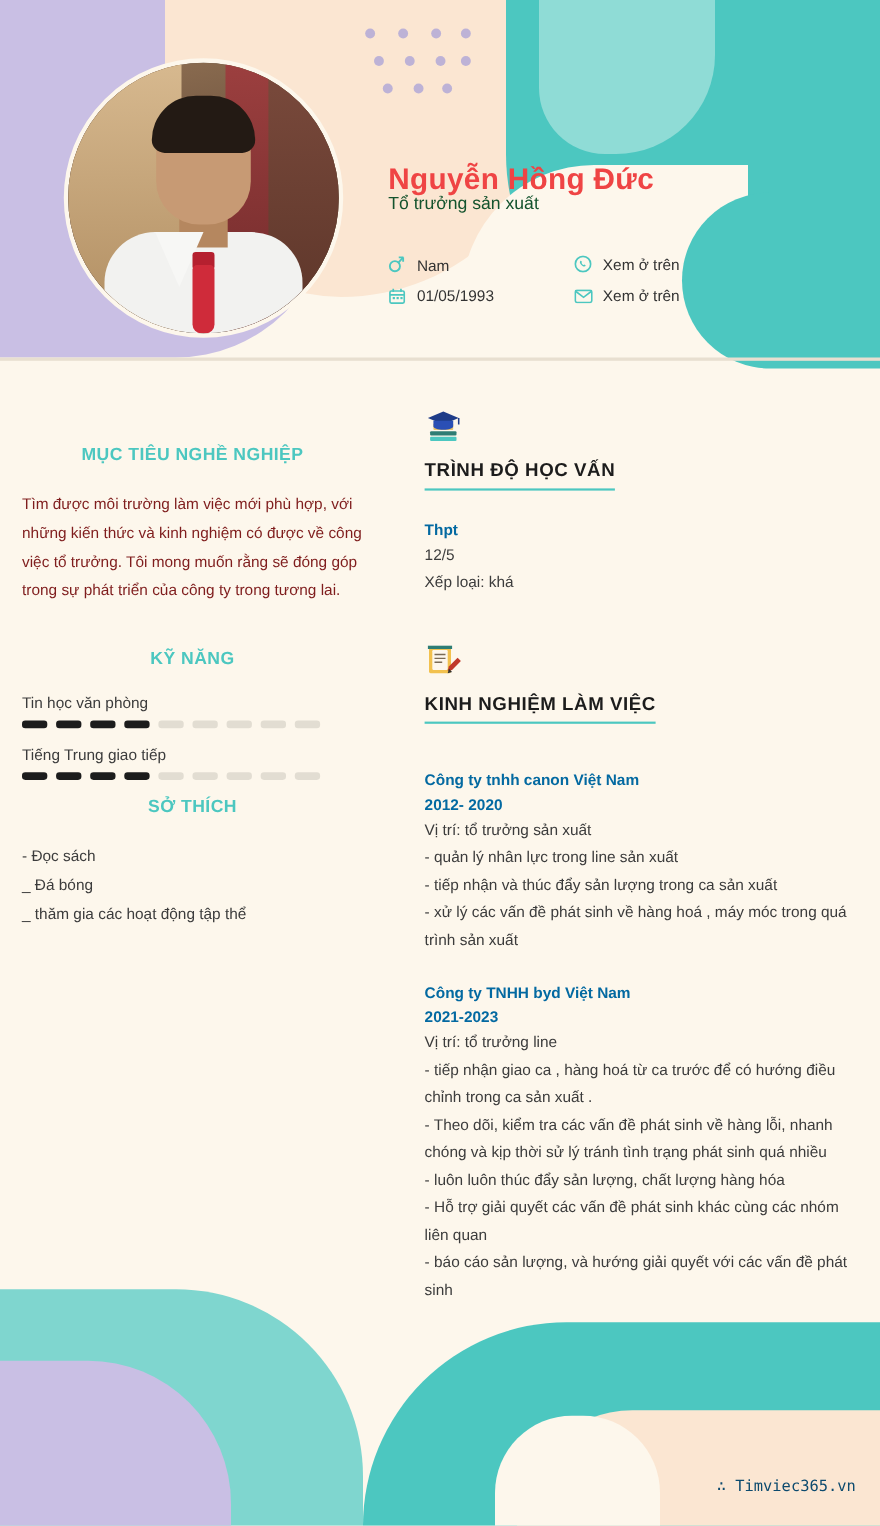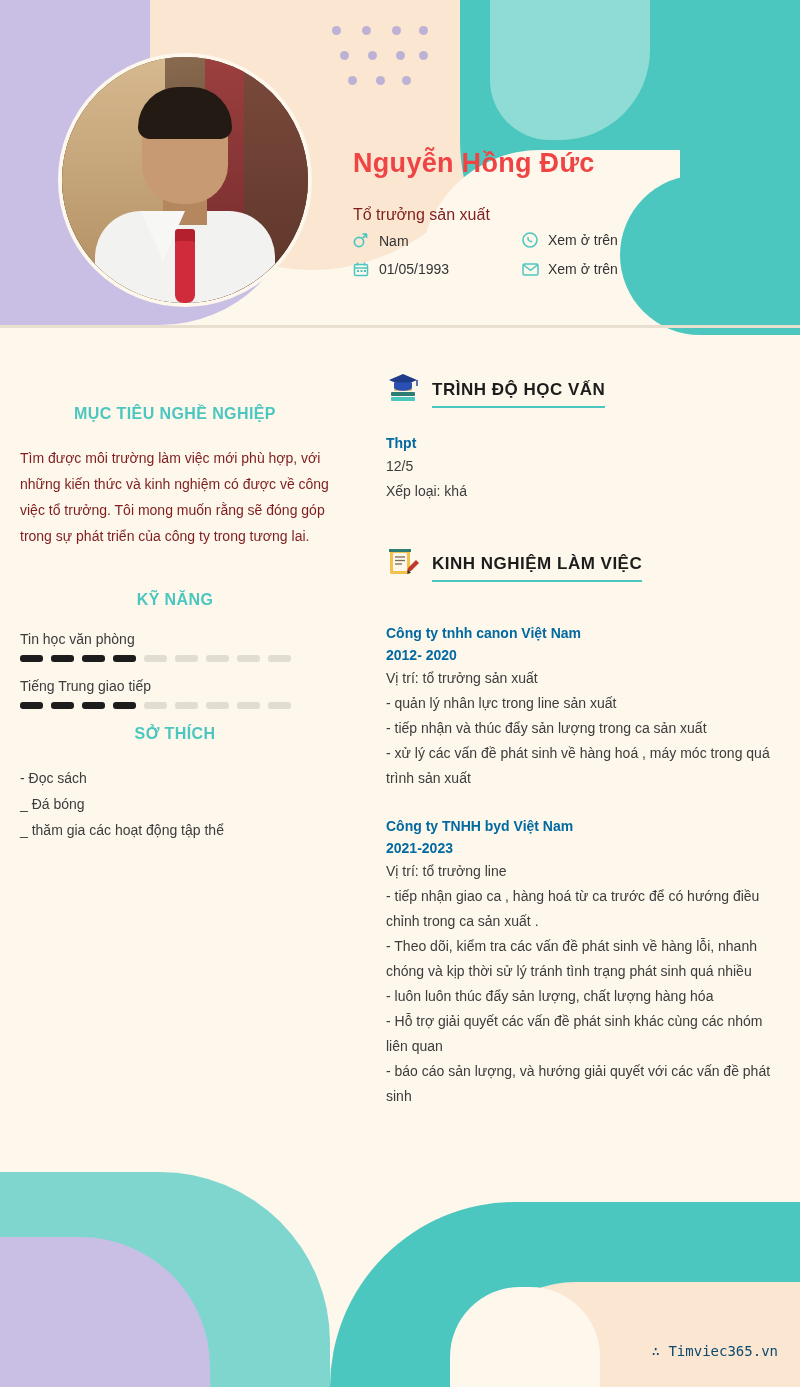--- a/index.html
+++ b/index.html
@@ -127,22 +127,22 @@
     width:44px; height:34px; background:#b5875f;
   }
 
   
   .name {
     position: absolute; left: 353px; top: 148px;
     font-size: 27px; font-weight: bold; color: #ef4444;
     letter-spacing: .3px;
   }
   .role {
-    position: absolute; left: 353px; top: 206px;
-    font-size: 16px; color: #7f1d1d;
+    position: absolute; left: 353px; top: 177px;
+    font-size: 16px; color: #14532d;
   }
   .contacts { position: absolute; left: 353px; top: 232px; width: 420px; }
   .crow { display: flex; align-items: flex-start; margin-bottom: 12px; gap: 24px; }
   .citem { display: flex; align-items: center; }
   .citem.c1 { width: 145px; }
   .cicon {
     width: 26px; color: #4cc7c0; font-size: 15px;
     display: flex; align-items: center; justify-content: flex-start;
     flex: 0 0 26px;
   }
@@ -158,21 +158,21 @@
   .lsec-title.sk { margin-top: 42px; }
   .obj-text { font-size: 14px; line-height: 26px; color: #7f1d1d; }
   .skill-name { font-size: 14px; color: #3c3c3c; margin: 6px 0 8px 0; }
   .dashes { display: flex; gap: 8px; margin-bottom: 16px; }
   .dash { width: 23px; height: 7px; border-radius: 3px; background: #e2ddd2; }
   .dash.on { background: #1c1c1c; }
   .hobby { font-size: 14px; line-height: 26px; color: #3c3c3c; }
 
   
   .right-col { position: absolute; left: 386px; top: 372px; width: 394px; }
-  .rsec-head { display: flex; align-items: flex-end; margin-bottom: 8px; }
+  .rsec-head { display: flex; align-items: flex-start; margin-bottom: 8px; flex-direction: column; }
   .rsec-icon { width: 46px; flex: 0 0 46px; }
   .rsec-title {
     font-size: 17px; font-weight: bold; color: #1c1c1c; letter-spacing: .5px;
     border-bottom: 2px solid #4cc7c0; padding-bottom: 6px; display: inline-block;
   }
   .edu { margin: 24px 0 0 0; }
   .b { font-weight: bold; font-size: 14px; color: #0369a1; line-height: 22px; }
   .p { font-size: 14px; color: #3c3c3c; line-height: 25px; }
   .exp-block { margin-top: 6px; }
   .gap { height: 18px; }

